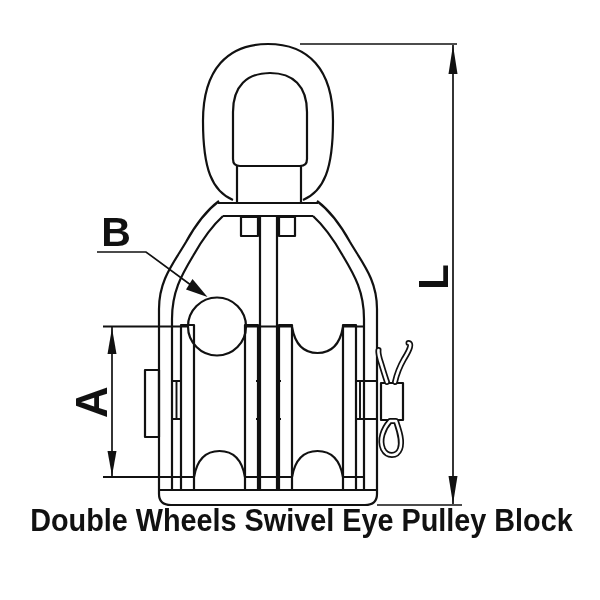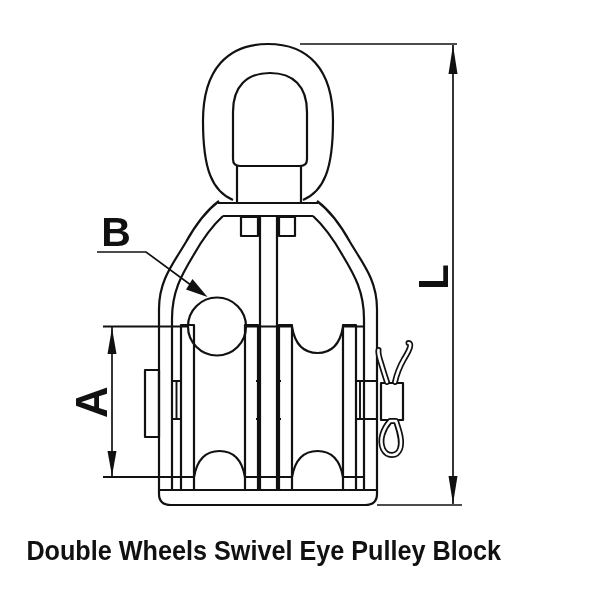--- a/index.html
+++ b/index.html
@@ -9,22 +9,22 @@
   }
   .stage{position:relative;width:600px;height:600px;background:#ffffff;}
   svg{display:block;}
   .ln{fill:none;stroke-width:2.2;stroke-linejoin:round;stroke-linecap:butt;}
   .thin{fill:none;stroke-width:1.9;}
   .dim{fill:none;stroke-width:1.7;}
   .pin-outer{fill:none;stroke-width:6;stroke-linecap:round;stroke-linejoin:round;}
   .pin-inner{fill:none;stroke-width:2.6;stroke-linecap:round;stroke-linejoin:round;}
   .dimtext{font-family:"Liberation Sans",sans-serif;font-weight:bold;}
   .caption{
-    position:absolute;left:0;top:531px;width:525px;text-align:center;
-    font-weight:bold;font-size:28px;line-height:40px;white-space:nowrap;
+    position:absolute;left:0;top:500px;width:525px;text-align:center;
+    font-weight:bold;font-size:32px;line-height:40px;white-space:nowrap;
   }
   .caption .squeeze{display:inline-block;transform:scaleX(0.90);transform-origin:50% 50%;}
 </style>
 </head>
 <body>
 
 <div class="stage">
 
   <svg width="600" height="530" viewBox="0 0 600 530">
 

